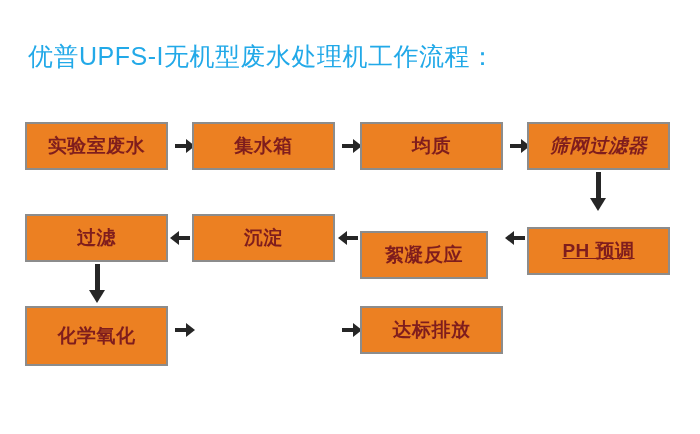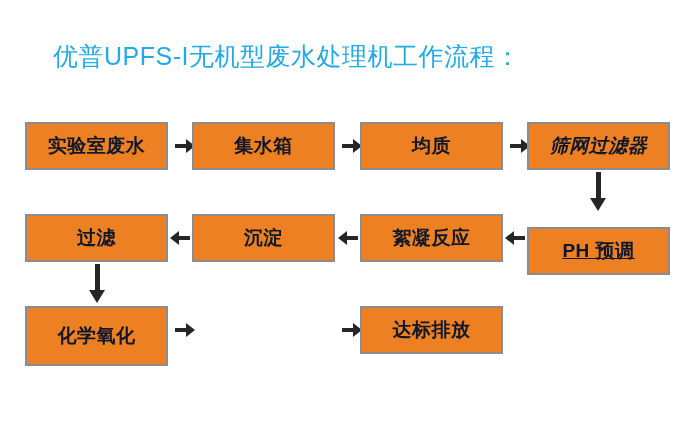--- a/index.html
+++ b/index.html
@@ -22,28 +22,27 @@
   .title {
     position: absolute;
     left: 28px;
     top: 40px;
     font-size: 25px;
     font-weight: 400;
     color: #22a9e8;
     letter-spacing: 0.5px;
     white-space: nowrap;
     line-height: 32px;
-    margin-left: 25px;
   }
   .node {
     position: absolute;
     box-sizing: border-box;
     background: #ec8022;
     border: 2px solid #8c8c8c;
-    color: #0f172a;
+    color: #7f1d1d;
     font-size: 19px;
     font-weight: bold;
     display: flex;
     align-items: center;
     justify-content: center;
     white-space: nowrap;
     letter-spacing: 0.5px;
   }
   .arrow-h {
     position: absolute;
@@ -152,21 +151,21 @@
 
   <div class="node" style="left:192px; top:214px; width:143px; height:48px;">
     <span>沉淀</span>
   </div>
 
   <div class="arrow-h left" style="left:358px; top:238px;">
     <span class="shaft"></span>
       <span class="head"></span>
   </div>
 
-  <div class="node" style="left:360px; top:214px; width:143px; height:48px;">
+  <div class="node" style="left:360px; top:231px; width:128px; height:48px;">
     <span>絮凝反应</span>
   </div>
 
   <div class="arrow-h left" style="left:525px; top:238px;">
     <span class="shaft"></span>
       <span class="head"></span>
   </div>
 
   <div class="node" style="left:527px; top:227px; width:143px; height:48px;text-decoration:underline;">
     <span>PH 预调</span>

